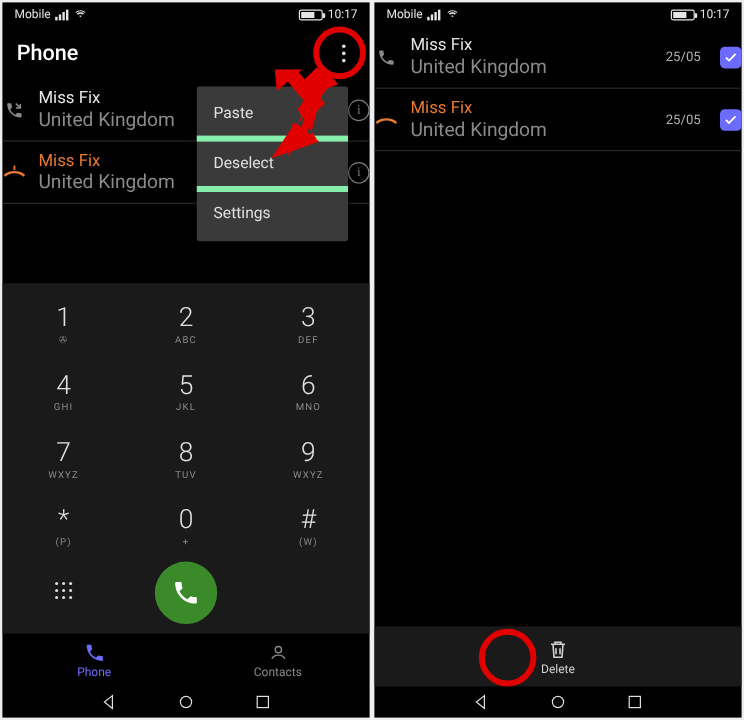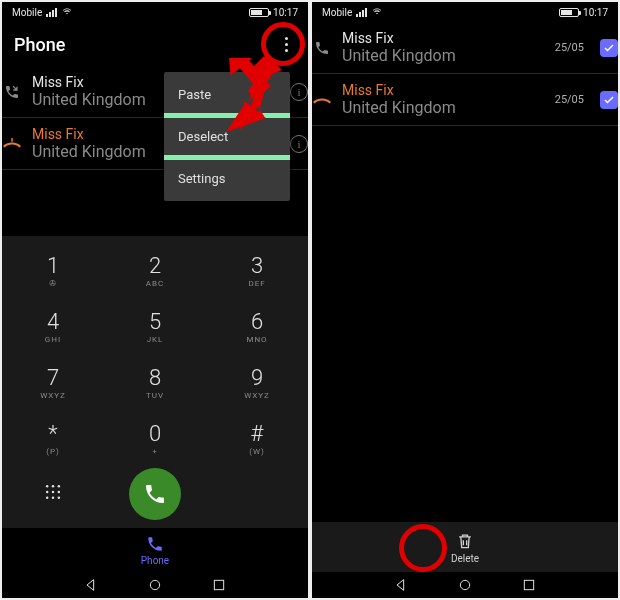--- a/index.html
+++ b/index.html
@@ -325,20 +325,26 @@
     <div></div>
   </div>
 
   <div class="btmnav">
     <div class="tab active">
       <svg viewBox="0 0 24 24">
           <path fill="currentColor" d="M6.6 10.8c1.4 2.8 3.8 5.1 6.6 6.6l2.2-2.2c.3-.3.7-.4 1-.2 1.1.4 2.4.6 3.6.6.6 0 1 .4 1 1V20c0 .6-.4 1-1 1C10.6 21 3 13.4 3 4c0-.6.4-1 1-1h3.4c.6 0 1 .4 1 1 0 1.2.2 2.5.6 3.6.1.3 0 .8-.2 1l-2.2 2.2z"></path>
         </svg>
       <span>Phone</span>
     </div>
+    <div class="tab">
+      <svg viewBox="0 0 24 24">
+          <path fill="none" stroke="currentColor" stroke-width="1.5" d="M12 12c2 0 3.5-1.6 3.5-3.5S14 5 12 5 8.5 6.6 8.5 8.5 10 12 12 12zm-7 7c0-3 4-4.5 7-4.5s7 1.5 7 4.5"></path>
+        </svg>
+      <span>Contacts</span>
+    </div>
   </div>
 
   <div class="sysnav">
     <svg viewBox="0 0 24 24">
         <path fill="none" stroke="#e0e0e0" stroke-width="1.5" d="M16 4L6 12l10 8z"></path>
       </svg>
     <svg viewBox="0 0 24 24">
         <circle cx="12" cy="12" r="7" fill="none" stroke="#e0e0e0" stroke-width="1.5"></circle>
       </svg>
     <svg viewBox="0 0 24 24">

